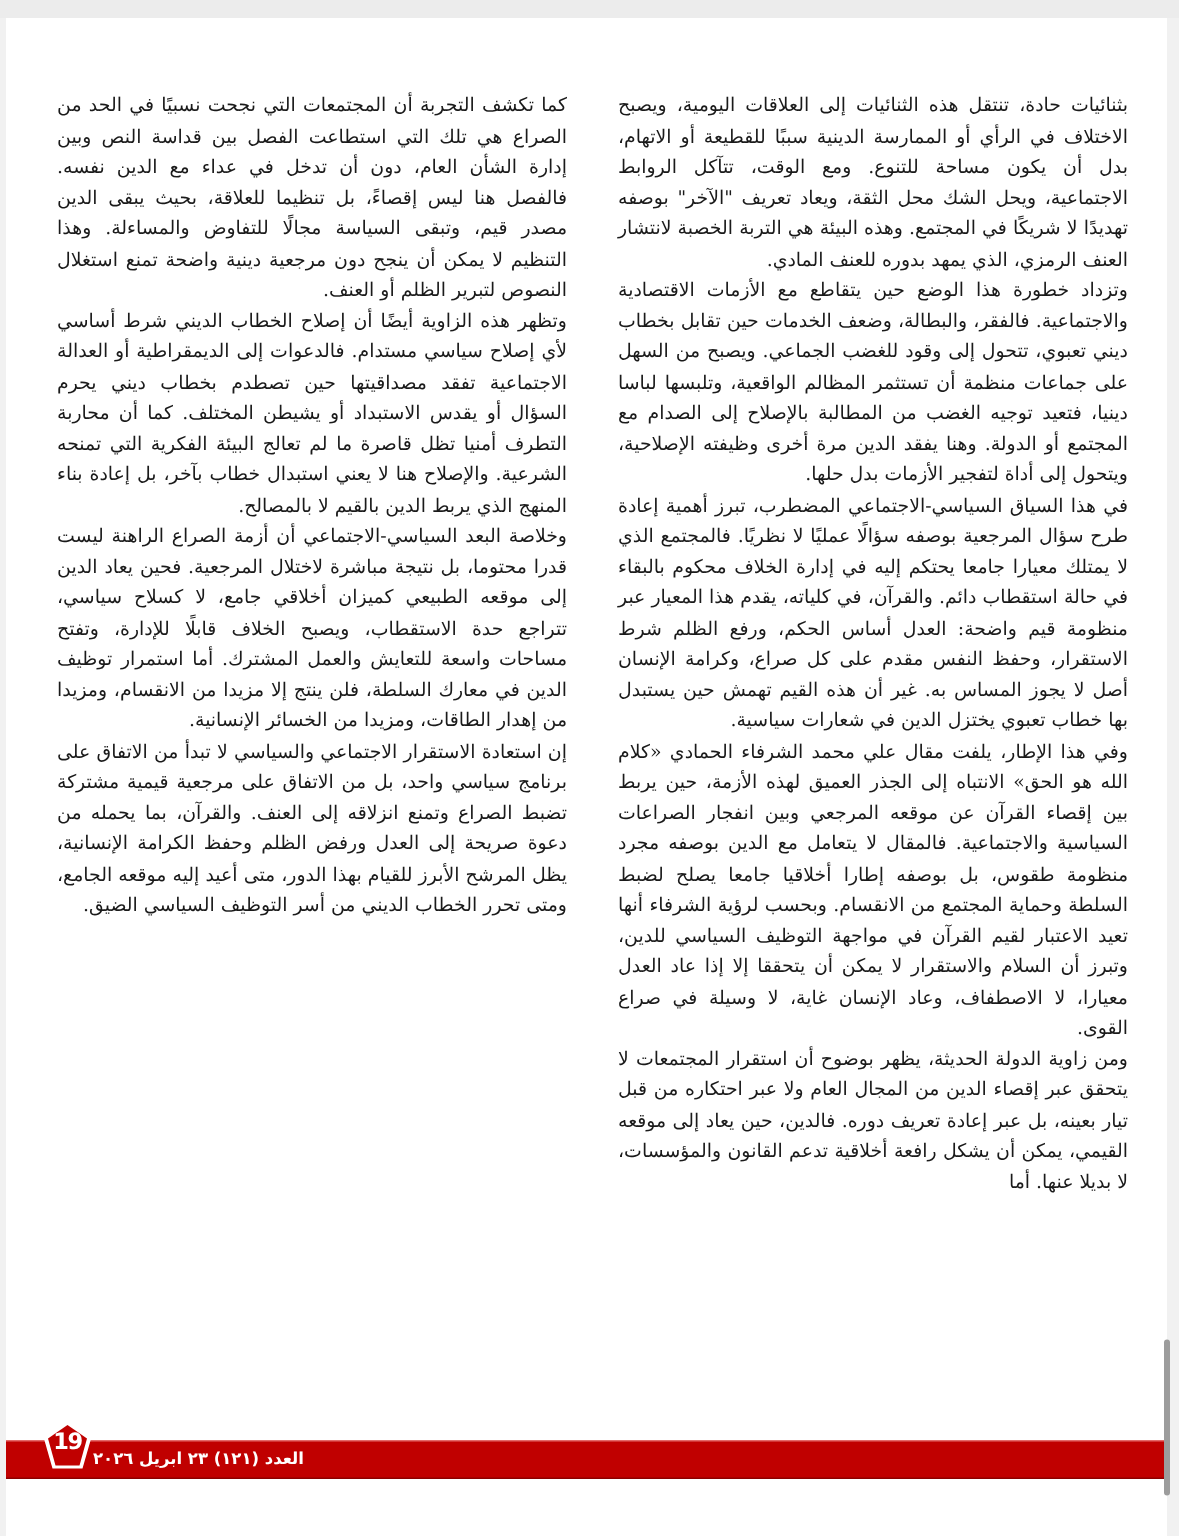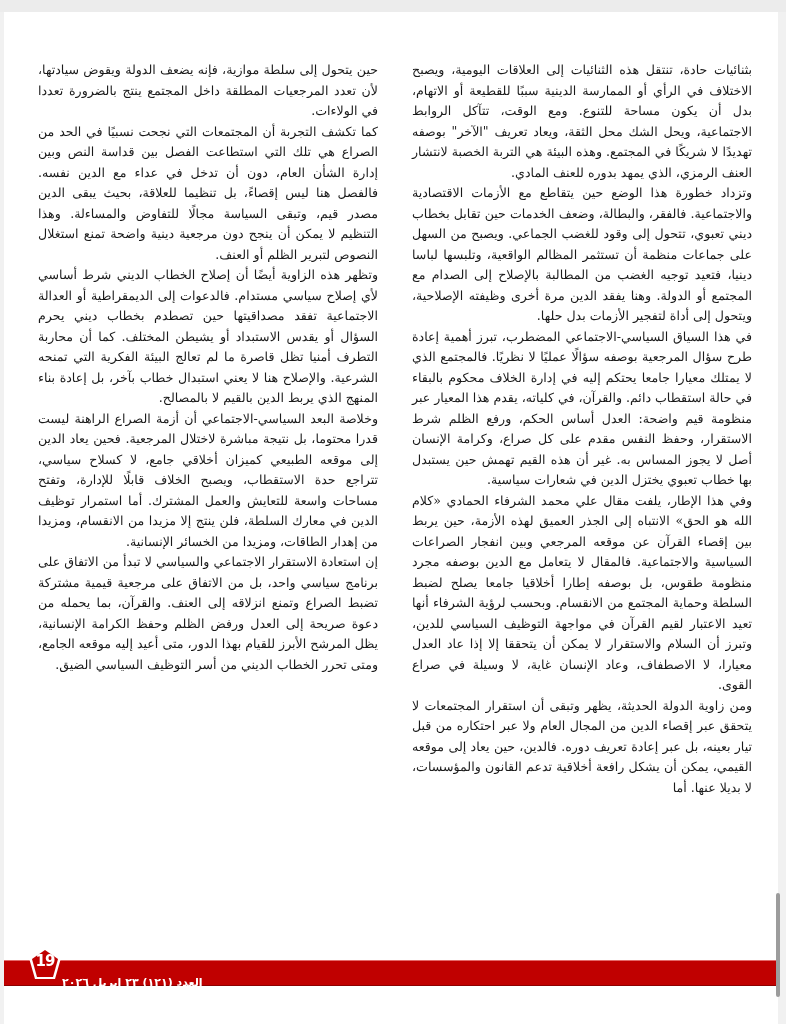--- a/index.html
+++ b/index.html
@@ -24,21 +24,21 @@
   }
   .col-right { left: 412px; width: 340px; }
   .col-left { left: 38px; width: 340px; }
   .col p { margin: 0; text-align-last: right; }
   .footer-band {
     position: absolute; left: 4px; top: 960px; width: 772px; height: 24px;
     background: #c00000;
     border-top: 1px solid #e46a6a; border-bottom: 1px solid #8c0000;
   }
   .issue-text {
-    position: absolute; left: 58px; top: 11px; height: 22px; line-height: 22px;
+    position: absolute; left: 58px; top: 1px; height: 22px; line-height: 22px;
     direction: rtl; color: #ffffff; font-weight: bold;
     font-family: "DejaVu Sans", "Liberation Sans", sans-serif;
     font-size: 11px; white-space: nowrap;
   }
   .page-badge {
     position: absolute; left: 28px; top: 946px; width: 34px; height: 34px;
   }
   .page-badge svg { position: absolute; left: 0; top: 0; }
   .page-number {
     position: absolute; left: 0; top: 6px; width: 34px; text-align: center;
@@ -59,25 +59,24 @@
 
 <div class="top-bar"></div>
 
 <div class="page"></div>
 
 <div class="col col-right">
   <p>بثنائيات حادة، تنتقل هذه الثنائيات إلى العلاقات اليومية، ويصبح الاختلاف في الرأي أو الممارسة الدينية سببًا للقطيعة أو الاتهام، بدل أن يكون مساحة للتنوع. ومع الوقت، تتآكل الروابط الاجتماعية، ويحل الشك محل الثقة، ويعاد تعريف "الآخر" بوصفه تهديدًا لا شريكًا في المجتمع. وهذه البيئة هي التربة الخصبة لانتشار العنف الرمزي، الذي يمهد بدوره للعنف المادي.</p>
   <p>وتزداد خطورة هذا الوضع حين يتقاطع مع الأزمات الاقتصادية والاجتماعية. فالفقر، والبطالة، وضعف الخدمات حين تقابل بخطاب ديني تعبوي، تتحول إلى وقود للغضب الجماعي. ويصبح من السهل على جماعات منظمة أن تستثمر المظالم الواقعية، وتلبسها لباسا دينيا، فتعيد توجيه الغضب من المطالبة بالإصلاح إلى الصدام مع المجتمع أو الدولة. وهنا يفقد الدين مرة أخرى وظيفته الإصلاحية، ويتحول إلى أداة لتفجير الأزمات بدل حلها.</p>
   <p>في هذا السياق السياسي-الاجتماعي المضطرب، تبرز أهمية إعادة طرح سؤال المرجعية بوصفه سؤالًا عمليًا لا نظريًا. فالمجتمع الذي لا يمتلك معيارا جامعا يحتكم إليه في إدارة الخلاف محكوم بالبقاء في حالة استقطاب دائم. والقرآن، في كلياته، يقدم هذا المعيار عبر منظومة قيم واضحة: العدل أساس الحكم، ورفع الظلم شرط الاستقرار، وحفظ النفس مقدم على كل صراع، وكرامة الإنسان أصل لا يجوز المساس به. غير أن هذه القيم تهمش حين يستبدل بها خطاب تعبوي يختزل الدين في شعارات سياسية.</p>
   <p>وفي هذا الإطار، يلفت مقال علي محمد الشرفاء الحمادي «كلام الله هو الحق» الانتباه إلى الجذر العميق لهذه الأزمة، حين يربط بين إقصاء القرآن عن موقعه المرجعي وبين انفجار الصراعات السياسية والاجتماعية. فالمقال لا يتعامل مع الدين بوصفه مجرد منظومة طقوس، بل بوصفه إطارا أخلاقيا جامعا يصلح لضبط السلطة وحماية المجتمع من الانقسام. وبحسب لرؤية الشرفاء أنها تعيد الاعتبار لقيم القرآن في مواجهة التوظيف السياسي للدين، وتبرز أن السلام والاستقرار لا يمكن أن يتحققا إلا إذا عاد العدل معيارا، لا الاصطفاف، وعاد الإنسان غاية، لا وسيلة في صراع القوى.</p>
-  <p>ومن زاوية الدولة الحديثة، يظهر وتبقى أن استقرار المجتمعات لا يتحقق عبر إقصاء الدين من المجال العام ولا عبر احتكاره من قبل تيار بعينه، بل عبر إعادة تعريف دوره. فالدين، حين يعاد إلى موقعه القيمي، يمكن أن يشكل رافعة أخلاقية تدعم القانون والمؤسسات، لا بديلا عنها. أما</p>
+  <p>ومن زاوية الدولة الحديثة، يظهر بوضوح أن استقرار المجتمعات لا يتحقق عبر إقصاء الدين من المجال العام ولا عبر احتكاره من قبل تيار بعينه، بل عبر إعادة تعريف دوره. فالدين، حين يعاد إلى موقعه القيمي، يمكن أن يشكل رافعة أخلاقية تدعم القانون والمؤسسات، لا بديلا عنها. أما</p>
 </div>
 
 <div class="col col-left">
-  <p>حين يتحول إلى سلطة موازية، فإنه يضعف الدولة ويقوض سيادتها، لأن تعدد المرجعيات المطلقة داخل المجتمع ينتج بالضرورة تعددا في الولاءات.</p>
   <p>كما تكشف التجربة أن المجتمعات التي نجحت نسبيًا في الحد من الصراع هي تلك التي استطاعت الفصل بين قداسة النص وبين إدارة الشأن العام، دون أن تدخل في عداء مع الدين نفسه. فالفصل هنا ليس إقصاءً، بل تنظيما للعلاقة، بحيث يبقى الدين مصدر قيم، وتبقى السياسة مجالًا للتفاوض والمساءلة. وهذا التنظيم لا يمكن أن ينجح دون مرجعية دينية واضحة تمنع استغلال النصوص لتبرير الظلم أو العنف.</p>
   <p>وتظهر هذه الزاوية أيضًا أن إصلاح الخطاب الديني شرط أساسي لأي إصلاح سياسي مستدام. فالدعوات إلى الديمقراطية أو العدالة الاجتماعية تفقد مصداقيتها حين تصطدم بخطاب ديني يحرم السؤال أو يقدس الاستبداد أو يشيطن المختلف. كما أن محاربة التطرف أمنيا تظل قاصرة ما لم تعالج البيئة الفكرية التي تمنحه الشرعية. والإصلاح هنا لا يعني استبدال خطاب بآخر، بل إعادة بناء المنهج الذي يربط الدين بالقيم لا بالمصالح.</p>
   <p>وخلاصة البعد السياسي-الاجتماعي أن أزمة الصراع الراهنة ليست قدرا محتوما، بل نتيجة مباشرة لاختلال المرجعية. فحين يعاد الدين إلى موقعه الطبيعي كميزان أخلاقي جامع، لا كسلاح سياسي، تتراجع حدة الاستقطاب، ويصبح الخلاف قابلًا للإدارة، وتفتح مساحات واسعة للتعايش والعمل المشترك. أما استمرار توظيف الدين في معارك السلطة، فلن ينتج إلا مزيدا من الانقسام، ومزيدا من إهدار الطاقات، ومزيدا من الخسائر الإنسانية.</p>
   <p>إن استعادة الاستقرار الاجتماعي والسياسي لا تبدأ من الاتفاق على برنامج سياسي واحد، بل من الاتفاق على مرجعية قيمية مشتركة تضبط الصراع وتمنع انزلاقه إلى العنف. والقرآن، بما يحمله من دعوة صريحة إلى العدل ورفض الظلم وحفظ الكرامة الإنسانية، يظل المرشح الأبرز للقيام بهذا الدور، متى أعيد إليه موقعه الجامع، ومتى تحرر الخطاب الديني من أسر التوظيف السياسي الضيق.</p>
 </div>
 
 <div class="footer-band">
   <span class="issue-text">العدد (١٢١) ٢٣ ابريل ٢٠٢٦</span>
 </div>
 

